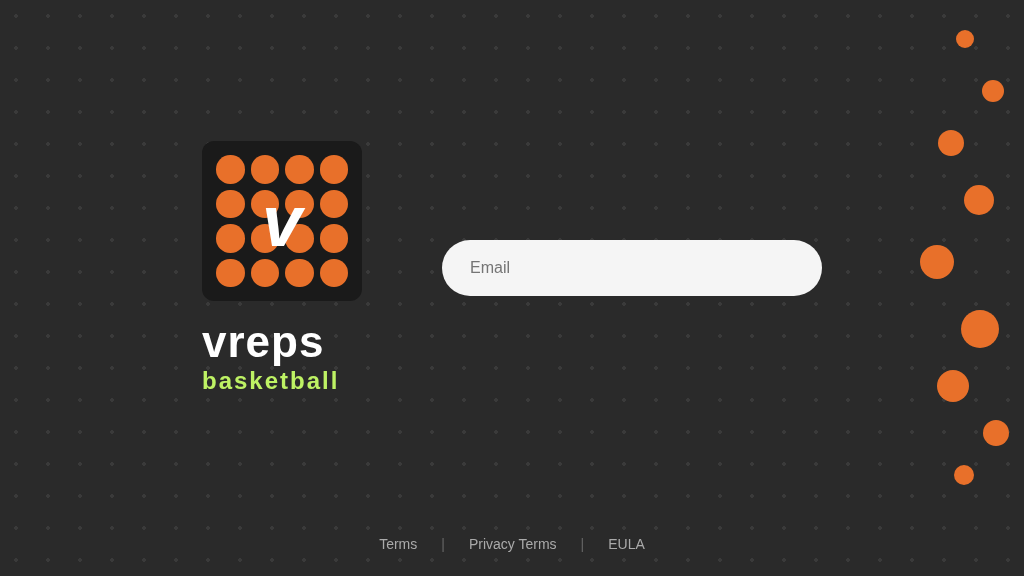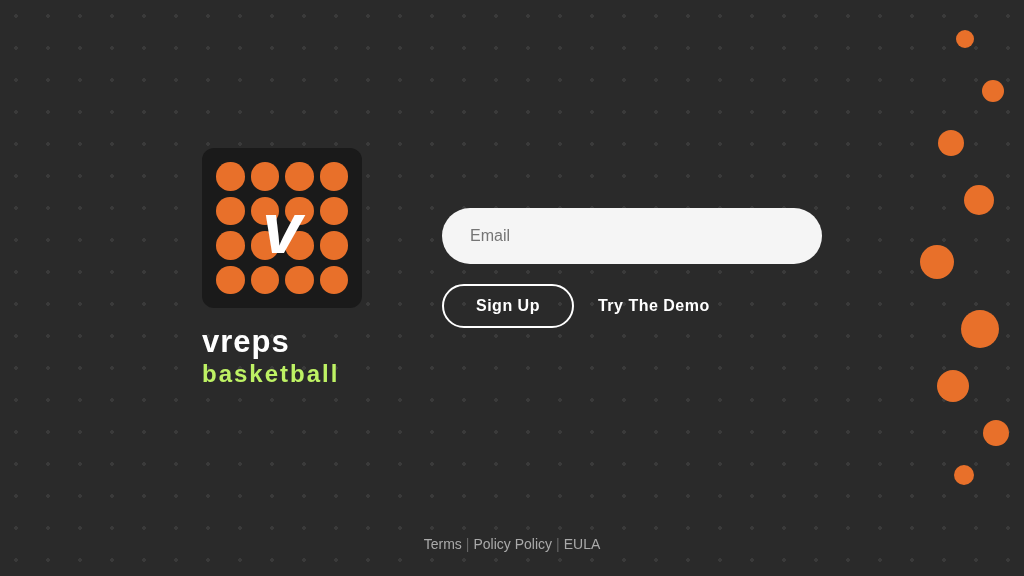--- a/index.html
+++ b/index.html
@@ -94,21 +94,21 @@
       color: white;
       font-size: 72px;
       font-weight: 900;
       font-style: italic;
       z-index: 2;
       line-height: 1;
     }
 
     .brand-name {
       color: white;
-      font-size: 31px;
+      font-size: 44px;
       font-weight: 700;
       letter-spacing: 1px;
     }
 
     .brand-sub {
       color: #bef264;
       font-size: 24px;
       font-weight: 600;
       letter-spacing: 2px;
     }
@@ -188,21 +188,21 @@
     
     .footer {
       position: absolute;
       bottom: 24px;
       left: 0;
       right: 0;
       z-index: 2;
       display: flex;
       justify-content: center;
       align-items: center;
-      gap: 4px;
+      gap: 24px;
     }
 
     .footer-link {
       color: #aaa;
       font-size: 14px;
       cursor: pointer;
       text-decoration: none;
     }
 
     .footer-divider {
@@ -252,26 +252,22 @@
       <span class="logo-v">v</span>
     </div>
     <span class="brand-name">vreps</span>
     <span class="brand-sub">basketball</span>
   </div>
 
   <div class="form-section">
     <div class="input-row">
       <input class="form-input" type="email" placeholder="Email" style="">
     </div>
-    <div class="actions-row">
-      <button class="signup-btn">Sign Up</button>
-      <a class="demo-link">Try The Demo</a>
-    </div>
   </div>
 </div>
 
 <div class="footer">
   <a class="footer-link">Terms</a>
   <span class="footer-divider">|</span>
-  <a class="footer-link">Policy Policy</a>
+  <a class="footer-link">Privacy Terms</a>
   <span class="footer-divider">|</span>
   <a class="footer-link">EULA</a>
 </div>
 
 </body></html>

